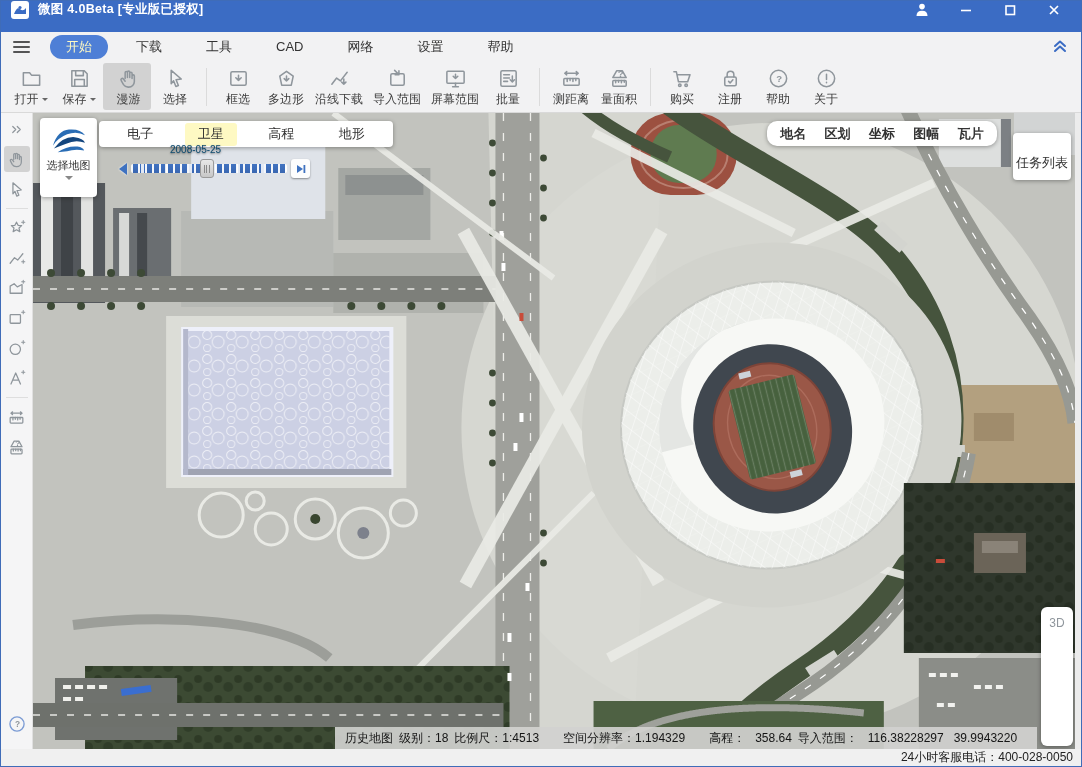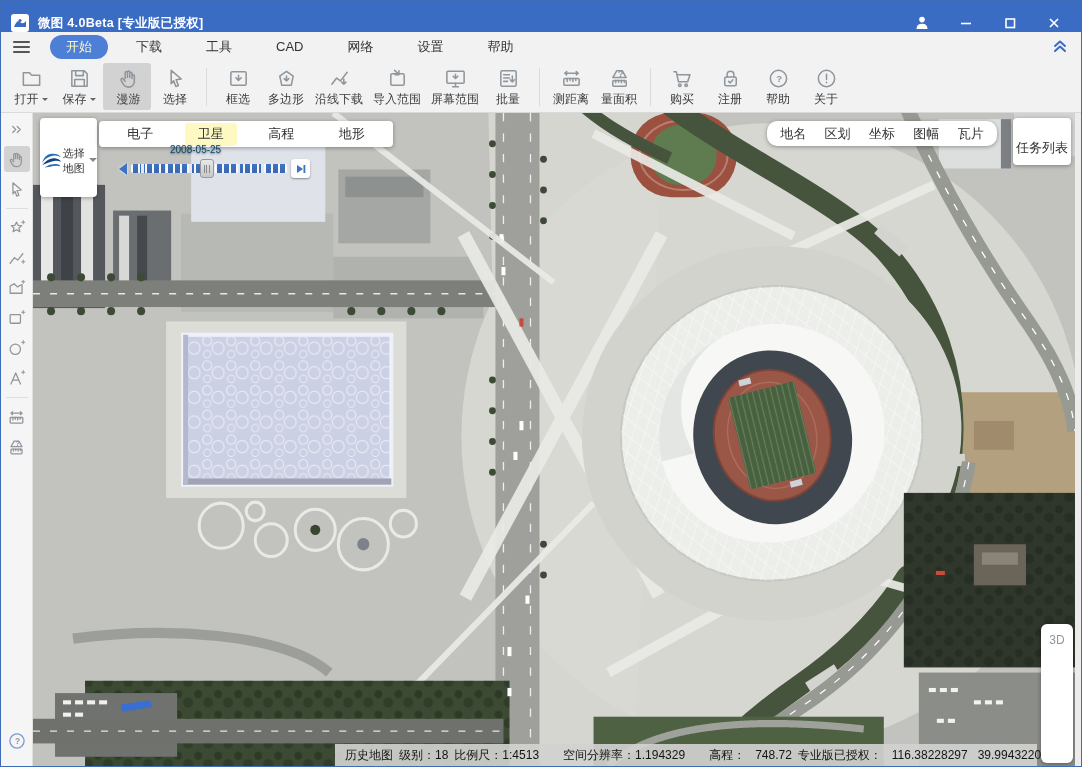--- a/index.html
+++ b/index.html
@@ -3,21 +3,21 @@
 <meta charset="utf-8">
 <style>
   * { box-sizing: border-box; }
   html,body { margin:0; padding:0; background:#d8d8d8; }
   .window {
     width:1082px; height:767px; margin:0 auto;
     border:1px solid #3f6cb8; display:flex; flex-direction:column;
     font-family:"Liberation Sans", sans-serif; background:#f0f0f0; overflow:hidden; position:relative;
   }
   
-  .titlebar { flex:0 0 31px; background:#3b6cc4; display:flex; align-items:flex-end; padding:0 10px; gap:9px; }
+  .titlebar { flex:0 0 31px; background:#3b6cc4; display:flex; align-items:flex-start; padding:0 10px; gap:9px; }
   .app-icon { width:18px; height:18px; background:#fff; border-radius:3px; display:flex; align-items:center; justify-content:center; }
   .win-title { color:#fff; font-size:12.5px; font-weight:bold; letter-spacing:.3px; }
   .tb-right { margin-left:auto; display:flex; align-items:center; gap:26px; padding-right:8px; }
   .tb-btn { display:flex; align-items:center; justify-content:center; width:18px; height:18px; }
   
   .menubar { flex:0 0 29px; background:#f2f2f3; display:flex; align-items:center; padding:0 12px; }
   .hamburger { width:17px; height:12px; display:flex; flex-direction:column; justify-content:space-between; margin-right:20px; }
   .hamburger i { height:2px; background:#555; border-radius:1px; }
   .menu-item { font-size:13px; color:#333; padding:3px 16px; margin-right:12px; border-radius:13px; }
   .menu-item.active { background:#4e7fd6; color:#fef9c3; }
@@ -34,41 +34,41 @@
   
   .main { flex:1; display:flex; min-height:0; background:#ececec; }
   .sidebar { flex:0 0 32px; background:#f5f5f6; border-right:1px solid #e0e0e0; display:flex; flex-direction:column; align-items:center; padding-top:3px; gap:4px; position:relative; }
   .side-btn { width:26px; height:26px; display:flex; align-items:center; justify-content:center; border-radius:3px; }
   .side-btn.active { background:#d2d2d2; }
   .hsep { width:22px; height:1px; background:#dedede; margin:2px 0; }
   .side-help { position:absolute; bottom:12px; }
   .map { flex:1; position:relative; margin-right:6px; overflow:hidden; background:#c4c5c0; }
   .scene { position:absolute; inset:0; width:100%; height:100%; display:block; }
   
-  .select-map { position:absolute; left:7px; top:5px; width:57px; height:79px; background:#fff; border-radius:4px; box-shadow:0 1px 4px rgba(0,0,0,.35); display:flex; flex-direction:row; align-items:center; padding-top:5px; }
+  .select-map { position:absolute; left:7px; top:5px; width:57px; height:79px; background:#fff; border-radius:4px; box-shadow:0 1px 4px rgba(0,0,0,.35); display:flex; flex-direction:column; align-items:center; padding-top:5px; }
   .select-map .lbl { font-size:11px; color:#333; margin-top:1px; }
   .caret-dn { width:0; height:0; border:4px solid transparent; border-top-color:#888; margin-top:3px; }
   .layer-tabs { position:absolute; left:66px; top:8px; width:294px; height:26px; background:#fff; border-radius:4px; box-shadow:0 1px 4px rgba(0,0,0,.35); display:flex; align-items:center; justify-content:space-around; padding:0 6px; }
   .ltab { font-size:13px; color:#333; padding:2.5px 13px; border-radius:3px; }
   .ltab.active { background:#fef9c3; }
   .timeline { position:absolute; left:80px; top:31px; width:210px; }
   .tdate { margin-left:57px; font-size:10px; color:#0c4a6e; text-shadow:0 1px 2px rgba(40,40,40,.65); }
   .slider-row { display:flex; align-items:center; margin-top:4px; gap:4px; }
   .sl-left { width:0; height:0; border:6px solid transparent; border-right:8px solid #3f72c0; filter:drop-shadow(0 0 1px #fff); }
   .sl-track { position:relative; width:156px; height:9px; border-radius:2px;
      background-image:
        repeating-linear-gradient(90deg, rgba(255,255,255,.95) 0 2px, transparent 2px 7px),
        repeating-linear-gradient(90deg, transparent 0 10px, rgba(255,255,255,.85) 10px 13px, transparent 13px 24px),
        linear-gradient(#4173c1,#3a67b1); }
   .sl-handle { position:absolute; left:44%; top:-5px; width:14px; height:19px; background:linear-gradient(#e8e8e8,#c7c7c7); border:1px solid #9a9a9a; border-radius:3px; display:flex; align-items:center; justify-content:center; gap:1.5px; }
   .sl-handle i { width:1px; height:8px; background:#8a8a8a; }
   .sl-right { width:19px; height:19px; background:#fdfdfd; border-radius:3px; box-shadow:0 1px 2px rgba(0,0,0,.4); display:flex; align-items:center; justify-content:center; }
-  .overlay-bar { position:absolute; right:78px; top:8px; width:230px; height:25px; background:#fff; border-radius:10px; box-shadow:0 1px 4px rgba(0,0,0,.35); display:flex; align-items:center; justify-content:space-around; padding:0 4px; }
+  .overlay-bar { position:absolute; right:78px; top:8px; width:230px; height:25px; background:#fff; border-radius:10px; box-shadow:0 1px 4px rgba(0,0,0,.35); display:flex; align-items:center; justify-content:space-around; padding:0 4px;font-weight:bold; }
   .ov-btn { font-size:13px; color:#333; padding:2px 4px; }
-  .task-list { position:absolute; right:4px; top:5px; width:58px; height:47px; background:#fff; border-radius:4px; box-shadow:0 1px 4px rgba(0,0,0,.35); display:flex; align-items:flex-end; justify-content:center; padding-bottom:8px; font-size:13px; color:#333; }
+  .task-list { position:absolute; right:4px; top:20px; width:58px; height:47px; background:#fff; border-radius:4px; box-shadow:0 1px 4px rgba(0,0,0,.35); display:flex; align-items:flex-end; justify-content:center; padding-bottom:8px; font-size:13px; color:#333; }
   .view-panel { position:absolute; right:2px; bottom:3px; width:30px; background:#fff; border-radius:6px; box-shadow:0 1px 4px rgba(0,0,0,.35); display:flex; flex-direction:column; align-items:center; padding:2px 16px; }
   .vp-item { width:100%; height:27px; display:flex; align-items:center; justify-content:center; color:#8f969c; font-size:12px; }
   .vp-item + .vp-item { border-top:1px solid #efefef; }
   .status-bar { position:absolute; left:302px; bottom:0; width:702px; height:22px; background:rgba(209,209,207,.92); display:flex; align-items:center; font-size:12px; color:#151515; padding:0 10px; white-space:nowrap; }
   .status-bar span { display:inline-block; }
   .sb-g6 { margin-left:6px; } .sb-g10 { margin-left:10px; } .sb-g24 { margin-left:24px; }
   
   .footer { flex:0 0 17px; background:#f0f0f0; display:flex; align-items:center; justify-content:flex-end; padding-right:8px; font-size:12px; color:#222; }
 </style>
 </head>
@@ -614,21 +614,24 @@
             </svg>
         </div>
       </div>
 
       <div class="status-bar">
         <span>历史地图</span>
         <span class="sb-g6">级别：18</span>
         <span class="sb-g6">比例尺：1:4513</span>
         <span class="sb-g24">空间分辨率：1.194329</span>
         <span class="sb-g24">高程：</span>
-        <span class="sb-g10">748.72</span>
-        <span class="sb-g6">专业版已授权：</span>
+        <span class="sb-g10">358.64</span>
+        <span class="sb-g6">导入范围：</span>
         <span class="sb-g10">116.38228297</span>
         <span class="sb-g10">39.9943220</span>
       </div>
     </div>
   </div>
 
+  <div class="footer">
+    <span>24小时客服电话：400-028-0050</span>
+  </div>
 </div>
 
 </body></html>

